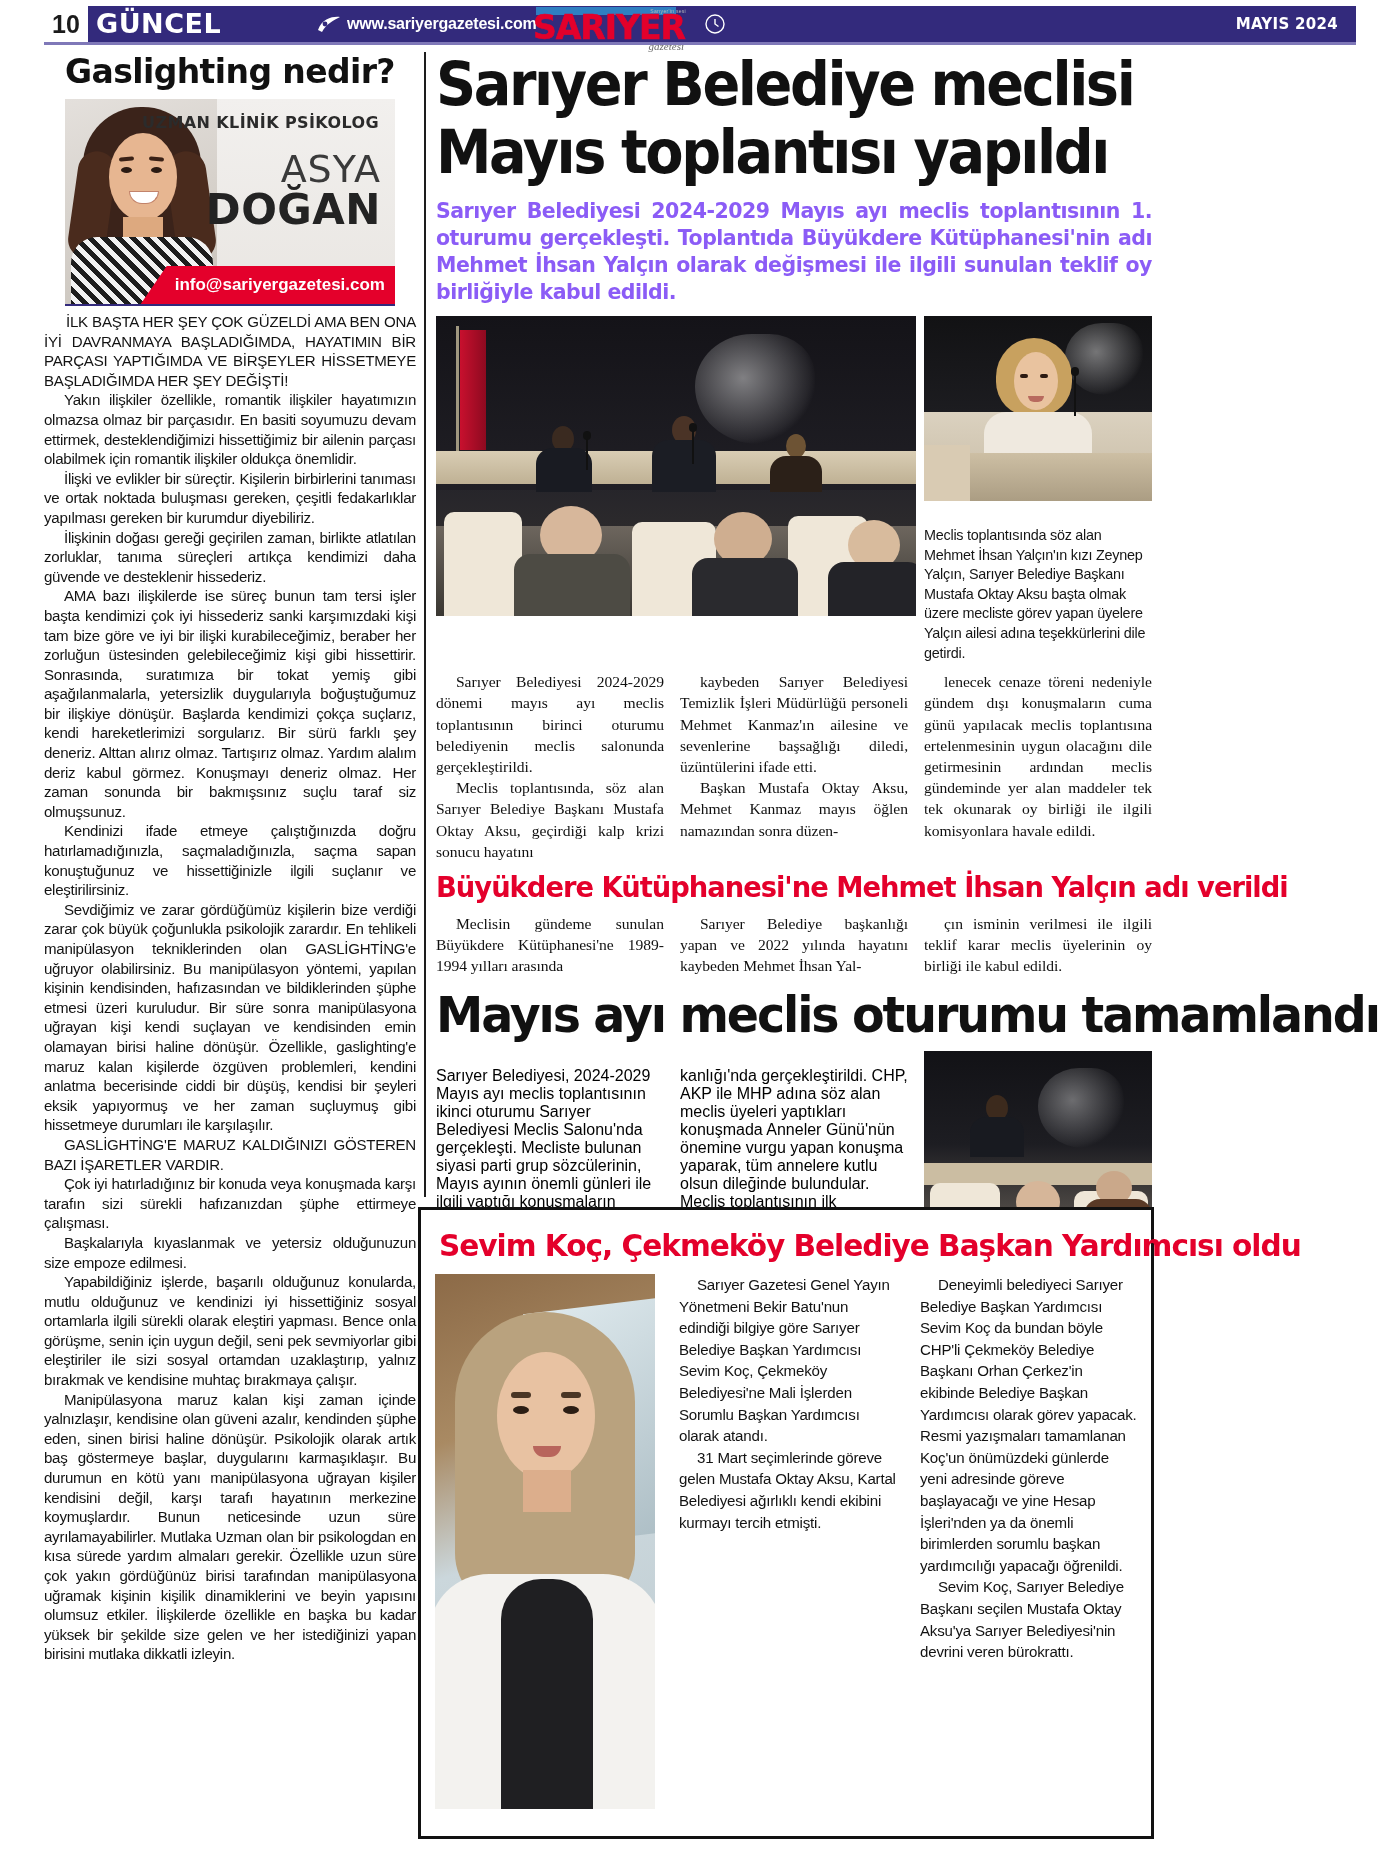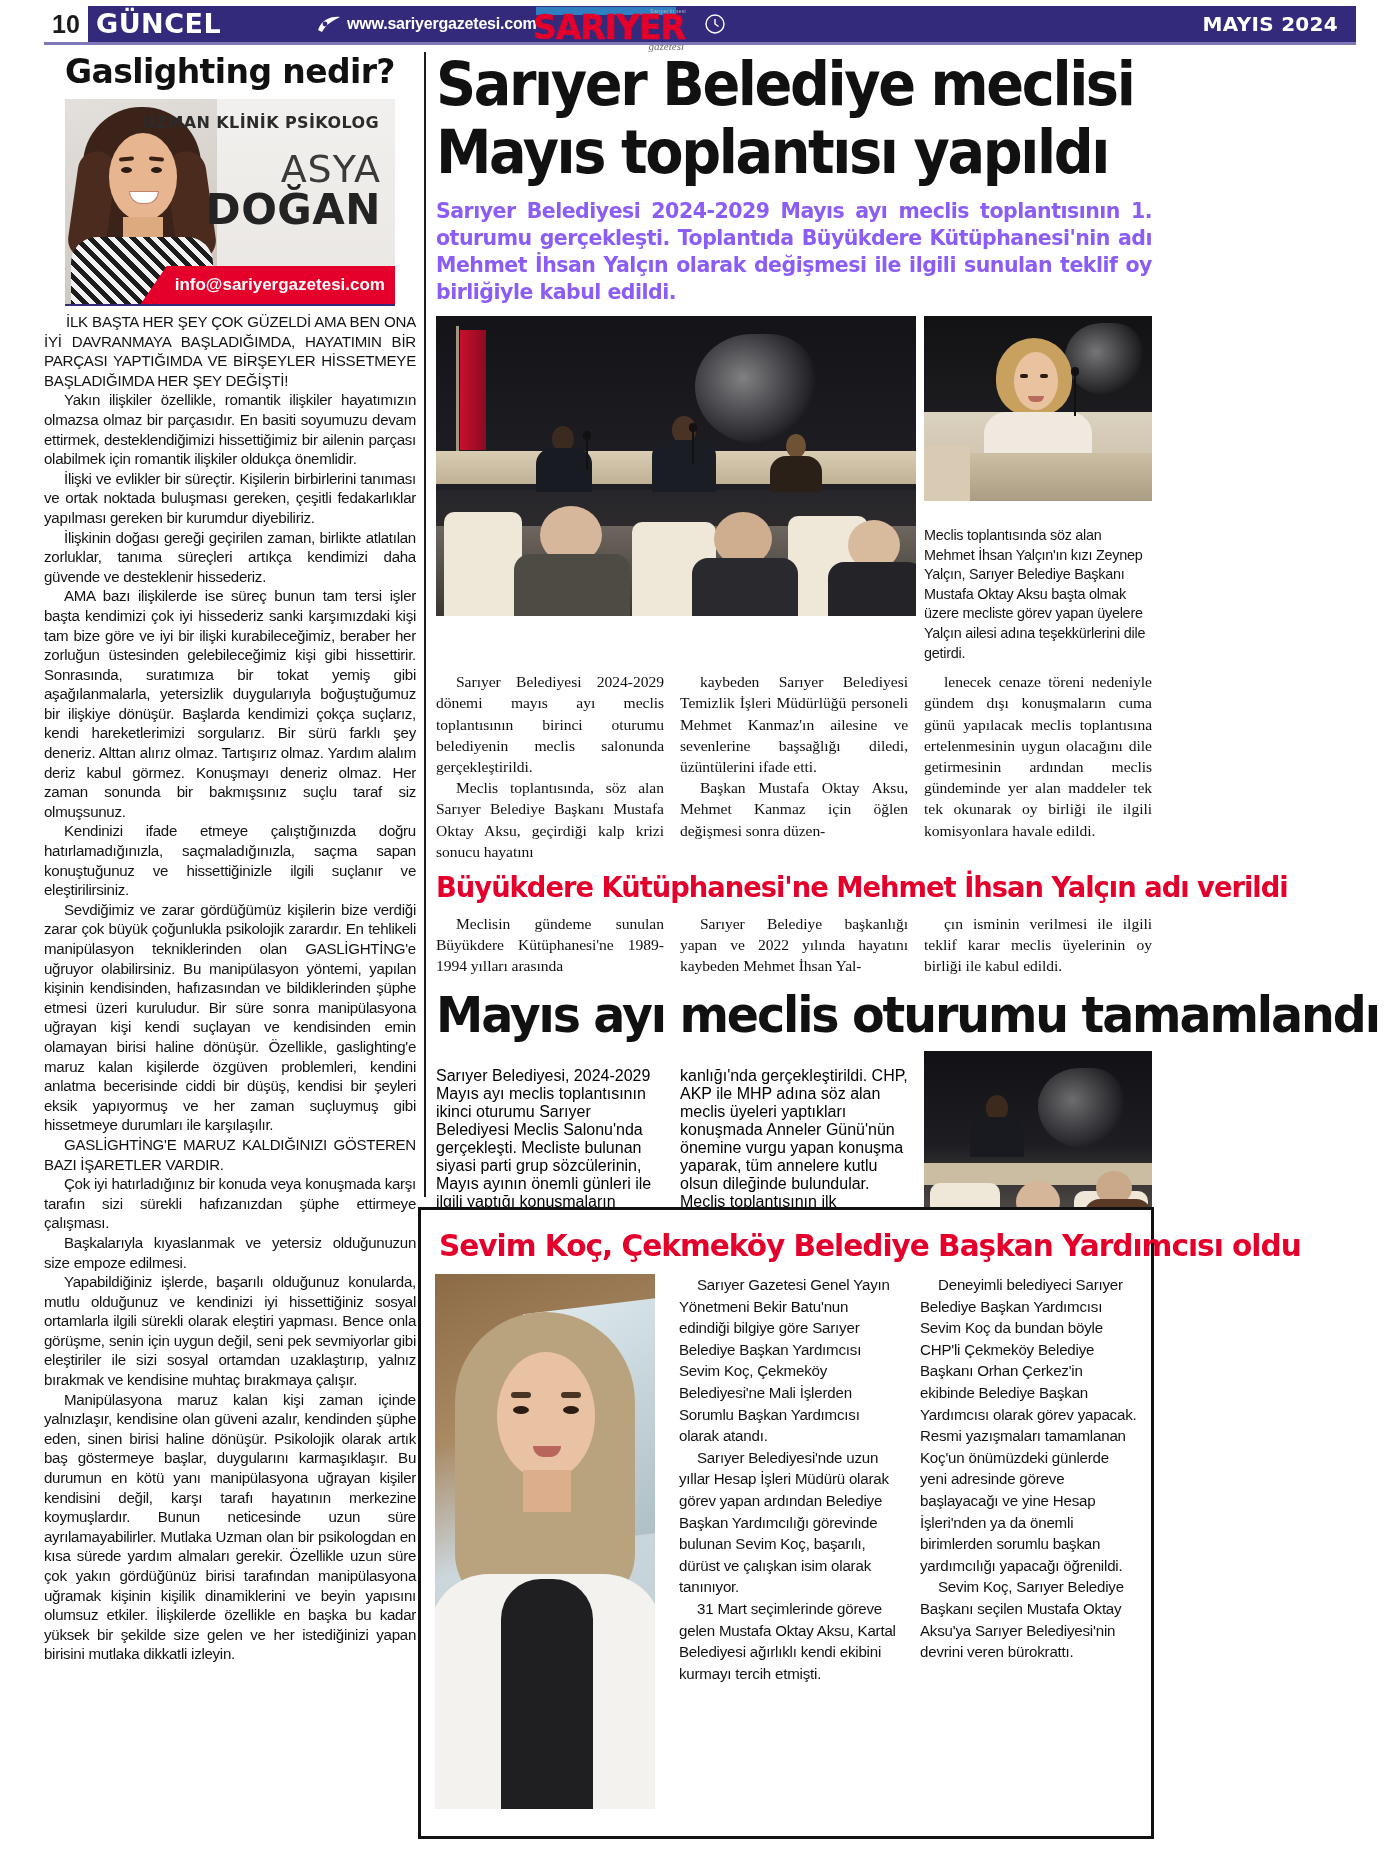--- a/index.html
+++ b/index.html
@@ -54,21 +54,21 @@
   }
   .mast-logo-sub{
     position:absolute;right:8px;top:33px;font-size:11px;font-style:italic;color:#6a6a6a;
     font-family:"Liberation Serif",serif;
   }
   .mast-clock{
     position:absolute;left:660px;top:7px;width:22px;height:22px;
   }
   .mast-date{
     position:absolute;right:18px;top:0px;height:40px;line-height:36px;
-    color:#ffffff;font-weight:bold;font-size:20px;
+    color:#ffffff;font-weight:bold;font-size:15px;
     font-family:"DejaVu Sans",sans-serif;letter-spacing:.3px;
   }
   .mast-underline{
     position:absolute;left:44px;top:42px;width:1312px;height:3px;background:#7f78b8;
   }
 
   
   .col-left{position:absolute;left:44px;top:52px;width:372px;}
   .gl-title{
     font-size:33px;font-weight:bold;text-align:center;color:#111;
@@ -374,21 +374,21 @@
       </div>
     </div>
 
     <div class="triple">
       <div class="c">
         <p>Sarıyer Belediyesi 2024-2029 dönemi mayıs ayı meclis toplantısının birinci oturumu belediyenin meclis salonunda gerçekleştirildi.</p>
         <p>Meclis toplantısında, söz alan Sarıyer Belediye Başkanı Mustafa Oktay Aksu, geçirdiği kalp krizi sonucu hayatını</p>
       </div>
       <div class="c">
         <p>kaybeden Sarıyer Belediyesi Temizlik İşleri Müdürlüğü personeli Mehmet Kanmaz'ın ailesine ve sevenlerine başsağlığı diledi, üzüntülerini ifade etti.</p>
-        <p>Başkan Mustafa Oktay Aksu, Mehmet Kanmaz için öğlen değişmesi sonra düzen-</p>
+        <p>Başkan Mustafa Oktay Aksu, Mehmet Kanmaz mayıs öğlen namazından sonra düzen-</p>
       </div>
       <div class="c">
         <p>lenecek cenaze töreni nedeniyle gündem dışı konuşmaların cuma günü yapılacak meclis toplantısına ertelenmesinin uygun olacağını dile getirmesinin ardından meclis gündeminde yer alan maddeler tek tek okunarak oy birliği ile ilgili komisyonlara havale edildi.</p>
       </div>
     </div>
 
     <div class="redhead">Büyükdere Kütüphanesi'ne Mehmet İhsan Yalçın adı verildi</div>
 
     <div class="triple">
       <div class="c">
@@ -440,21 +440,20 @@
         <div style="position:absolute;left:126px;top:118px;width:20px;height:6px;border-radius:3px;background:#4a3524;"></div>
         <div style="position:absolute;left:78px;top:132px;width:16px;height:8px;border-radius:50%;background:#2b1d14;"></div>
         <div style="position:absolute;left:128px;top:132px;width:16px;height:8px;border-radius:50%;background:#2b1d14;"></div>
         <div style="position:absolute;left:98px;top:172px;width:28px;height:11px;border-radius:0 0 14px 14px;background:#b8655c;"></div>
         <div class="sv-neck"></div>
         <div class="sv-jacket"></div>
         <div class="sv-shirt"></div>
       </div>
       <div class="box-col">
         <p>Sarıyer Gazetesi Genel Yayın Yönetmeni Bekir Batu'nun edindiği bilgiye göre Sarıyer Belediye Başkan Yardımcısı Sevim Koç, Çekmeköy Belediyesi'ne Mali İşlerden Sorumlu Başkan Yardımcısı olarak atandı.</p>
-        <p>Sarıyer Belediyesi'nde uzun yıllar Hesap İşleri Müdürü olarak görev yapan ardından Belediye Başkan Yardımcılığı görevinde bulunan Sevim Koç, başarılı, dürüst ve çalışkan isim olarak tanınıyor.</p>
         <p>31 Mart seçimlerinde göreve gelen Mustafa Oktay Aksu, Kartal Belediyesi ağırlıklı kendi ekibini kurmayı tercih etmişti.</p>
       </div>
       <div class="box-col">
         <p>Deneyimli belediyeci Sarıyer Belediye Başkan Yardımcısı Sevim Koç da bundan böyle CHP'li Çekmeköy Belediye Başkanı Orhan Çerkez'in ekibinde Belediye Başkan Yardımcısı olarak görev yapacak. Resmi yazışmaları tamamlanan Koç'un önümüzdeki günlerde yeni adresinde göreve başlayacağı ve yine Hesap İşleri'nden ya da önemli birimlerden sorumlu başkan yardımcılığı yapacağı öğrenildi.</p>
         <p>Sevim Koç, Sarıyer Belediye Başkanı seçilen Mustafa Oktay Aksu'ya Sarıyer Belediyesi'nin devrini veren bürokrattı.</p>
       </div>
     </div>
   </div>
 
 </div>

